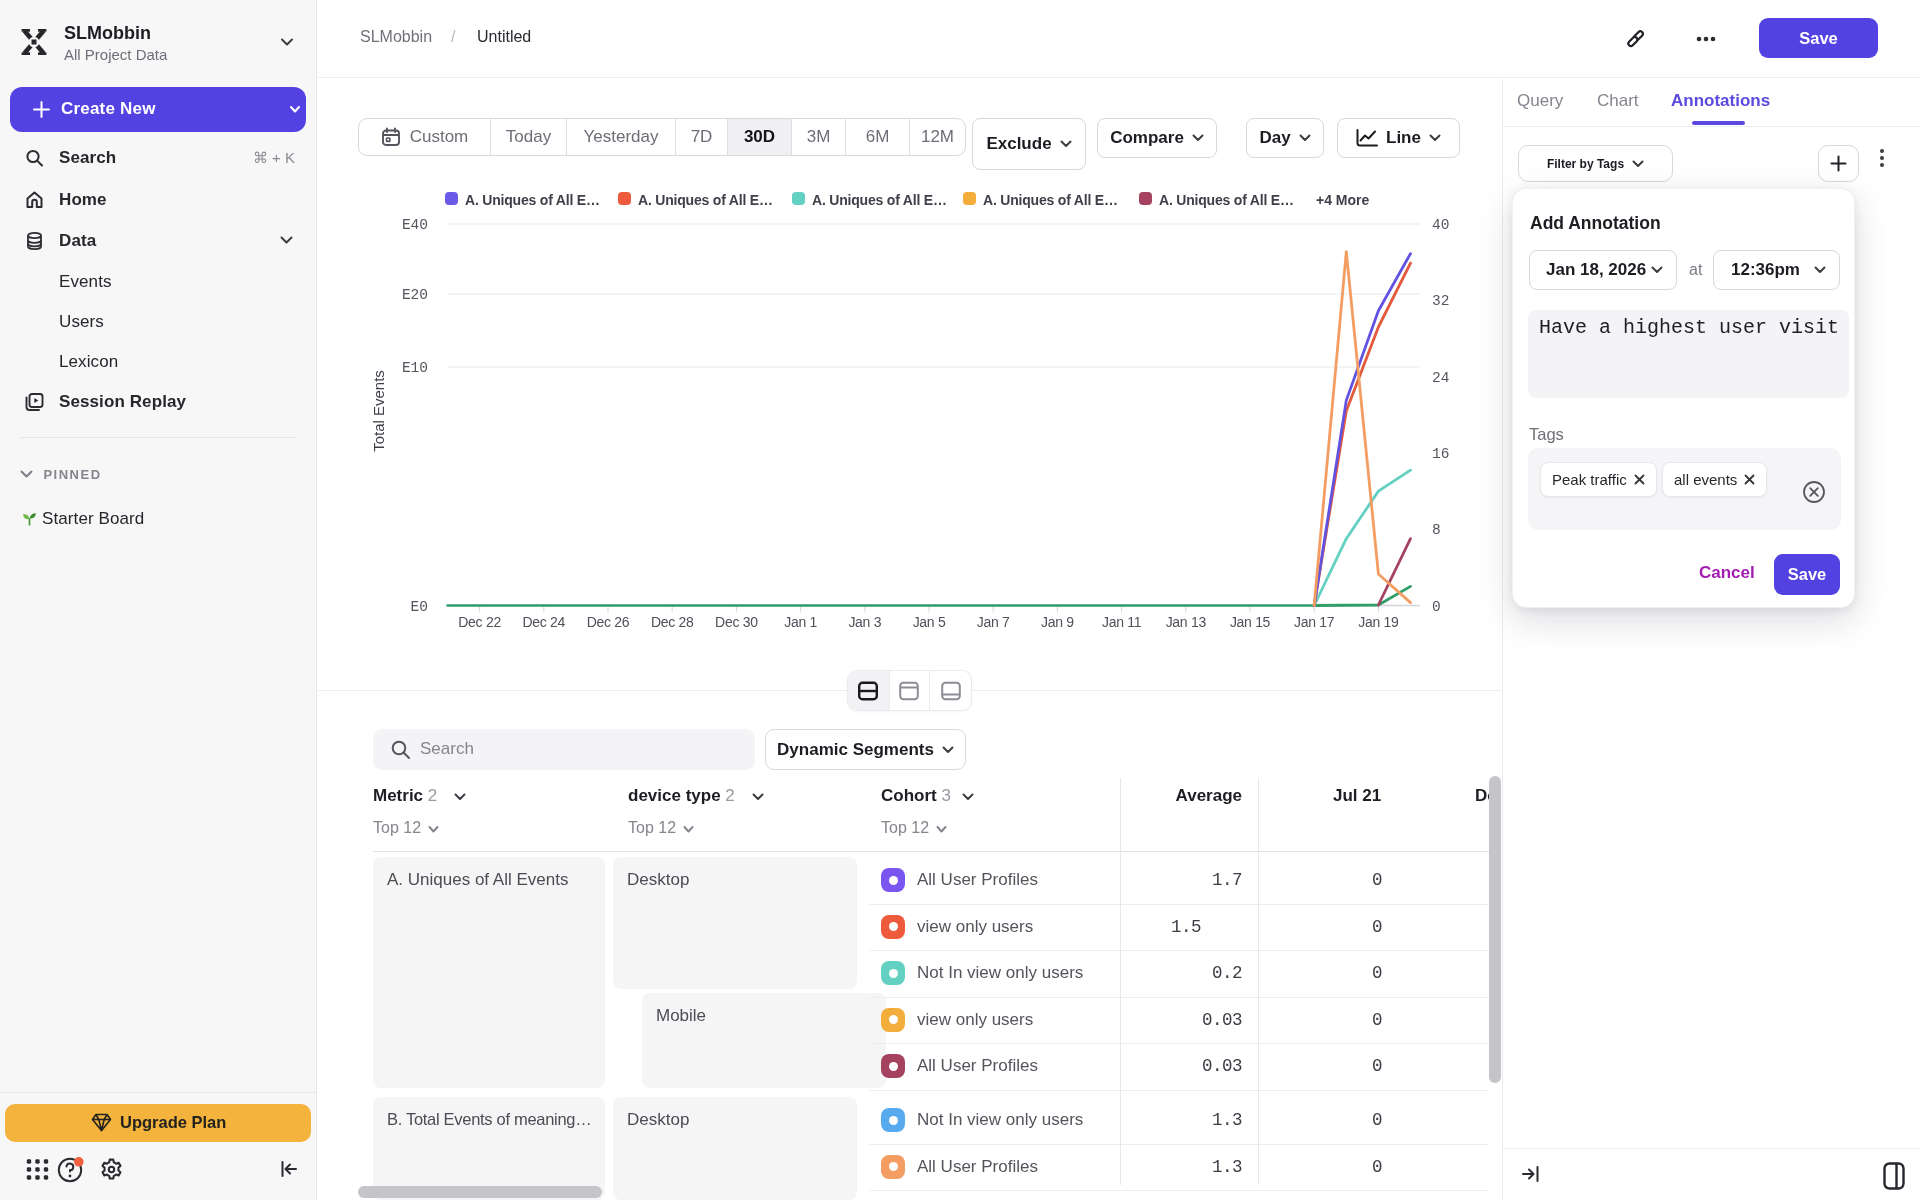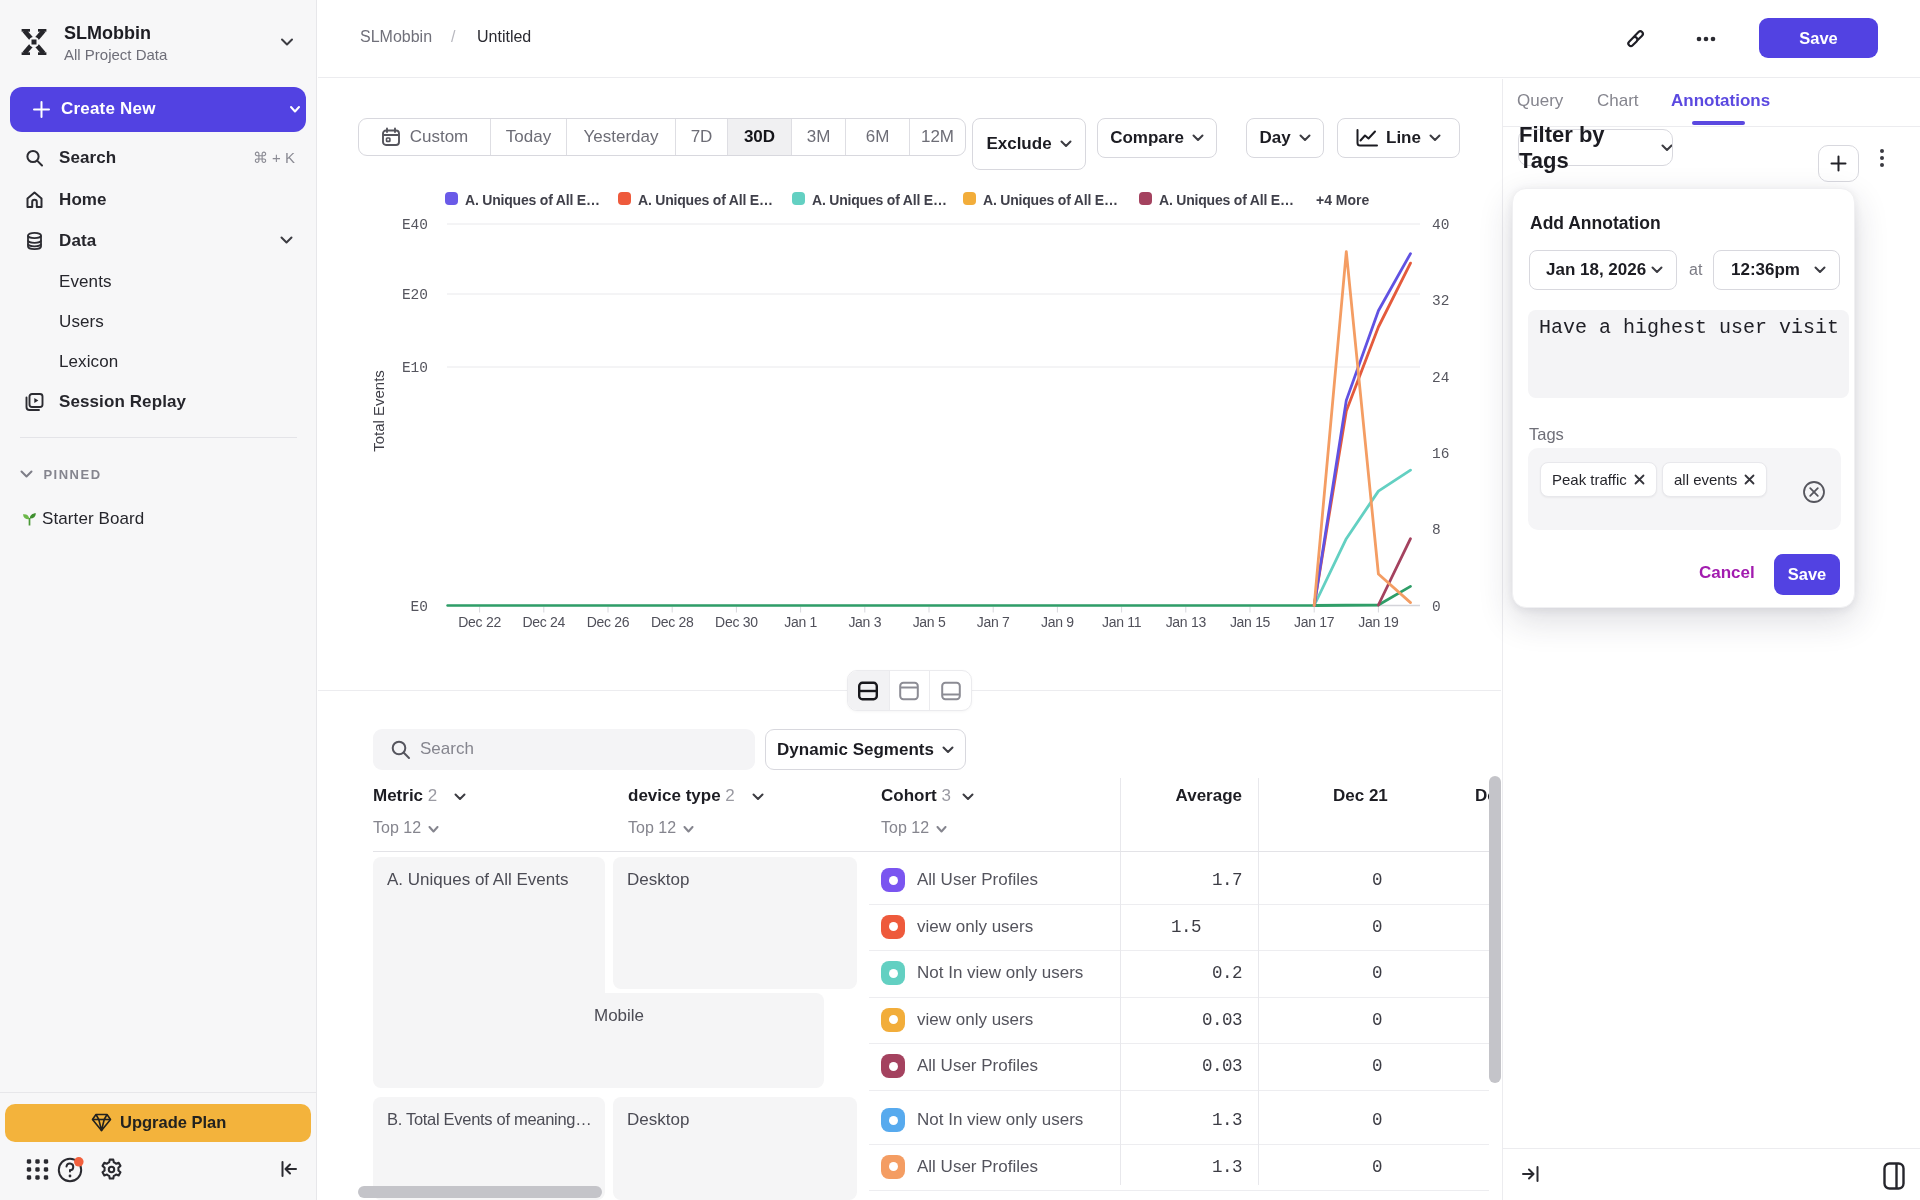--- a/index.html
+++ b/index.html
@@ -344,35 +344,35 @@
       </svg>
       <div class="a" style="left:881px;top:786px;font-size:17px;font-weight:700;color:#1d1d23">Cohort <span style="color:#9a9aa2;font-weight:500">3</span></div>
       <svg class="a" style="left:962px;top:793px" width="12" height="8">
         <path class="chev" d="M1.5 1.5 L6 6 L10.5 1.5"></path>
       </svg>
       <div class="a" style="left:881px;top:819px;font-size:16px;color:#85858e">Top 12</div>
       <svg class="a" style="left:936px;top:826px" width="11" height="7">
         <path class="chev" d="M1.5 1 L5.5 5.5 L9.5 1" style="stroke:#85858e"></path>
       </svg>
       <div class="a" style="left:1130px;top:786px;width:112px;text-align:right;font-size:17px;font-weight:700;color:#1d1d23">Average</div>
-      <div class="a" style="left:1333px;top:786px;font-size:17px;font-weight:700;color:#1d1d23">Dec 21</div>
+      <div class="a" style="left:1333px;top:786px;font-size:17px;font-weight:700;color:#1d1d23">Jul 21</div>
       <div class="a" style="left:1475px;top:786px;font-size:17px;font-weight:700;color:#1d1d23">De</div>
     </div>
 
   <div id="tbody">
       <div class="card" style="left:373px;top:857px;width:232px;height:231px">
         <div style="padding:13px 14px;font-size:17px;color:#4c4c55">A. Uniques of All Events</div>
       </div>
       <div class="card" style="left:373px;top:1097px;width:232px;height:103px">
         <div style="padding:13px 14px;font-size:16.5px;letter-spacing:-0.3px;color:#4c4c55;white-space:nowrap;overflow:hidden">B. Total Events of meaning…</div>
       </div>
       <div class="card" style="left:613px;top:857px;width:244px;height:132px">
         <div style="padding:13px 14px;font-size:17px;color:#4c4c55">Desktop</div>
       </div>
-      <div class="card" style="left:580px;top:993px;width:244px;height:95px">
+      <div class="card" style="left:642px;top:993px;width:244px;height:95px">
         <div style="padding:13px 14px;font-size:17px;color:#4c4c55">Mobile</div>
       </div>
       <div class="card" style="left:613px;top:1097px;width:244px;height:103px">
         <div style="padding:13px 14px;font-size:17px;color:#4c4c55">Desktop</div>
       </div>
       <div class="rowline" style="top:903.5px"></div>
       <div class="cicon" style="left:881px;top:868.2px;background:#7a55f0"></div>
       <div class="a" style="left:917px;top:870.2px;font-size:17px;color:#54545d">All User Profiles</div>
       <div class="a mono" style="left:1130px;top:870.2px;width:112px;text-align:right;font-size:17.5px;color:#3c3c44;letter-spacing:-0.5px">1.7</div>
       <div class="a mono" style="left:1372px;top:870.2px;font-size:17.5px;color:#3c3c44">0</div>
@@ -418,21 +418,21 @@
 
   <div class="a" id="rpanel">
     <div class="a" style="left:0;top:0;width:418px;height:1121px;border-left:1px solid #ececef"></div>
 
     <div class="a" style="left:15px;top:12px;font-size:17px;color:#85858e;font-weight:500">Query</div>
     <div class="a" style="left:95px;top:12px;font-size:17px;color:#85858e;font-weight:500">Chart</div>
     <div class="a" style="left:169px;top:12px;font-size:17px;color:#5b49e0;font-weight:600">Annotations</div>
     <div class="a" style="left:190px;top:42px;width:53px;height:4px;background:#5b49e0;border-radius:2px"></div>
     <div class="a" style="left:0;top:47px;width:418px;border-top:1px solid #ececef"></div>
 
-    <div class="btn-outline" style="left:16px;top:50px;width:155px;height:37px;border-radius:10px;font-size:22px">Filter by Tags
+    <div class="btn-outline" style="left:16px;top:66px;width:155px;height:37px;border-radius:10px;font-size:12px">Filter by Tags
       <svg width="12" height="8">
           <path class="chev" d="M1.5 1.5 L6 6 L10.5 1.5"></path>
         </svg></div>
     <div class="btn-outline" style="left:316px;top:66px;width:41px;height:37px;border-radius:10px">
       <svg width="17" height="17">
           <path d="M8.5 1.5 V15.5 M1.5 8.5 H15.5" stroke="#222228" stroke-width="2" stroke-linecap="round"></path>
         </svg>
       </div>
     <div class="a" style="left:378px;top:67px;width:4px;">
       <div style="width:4px;height:4px;border-radius:50%;background:#3a3a41;margin:3px 0"></div>

